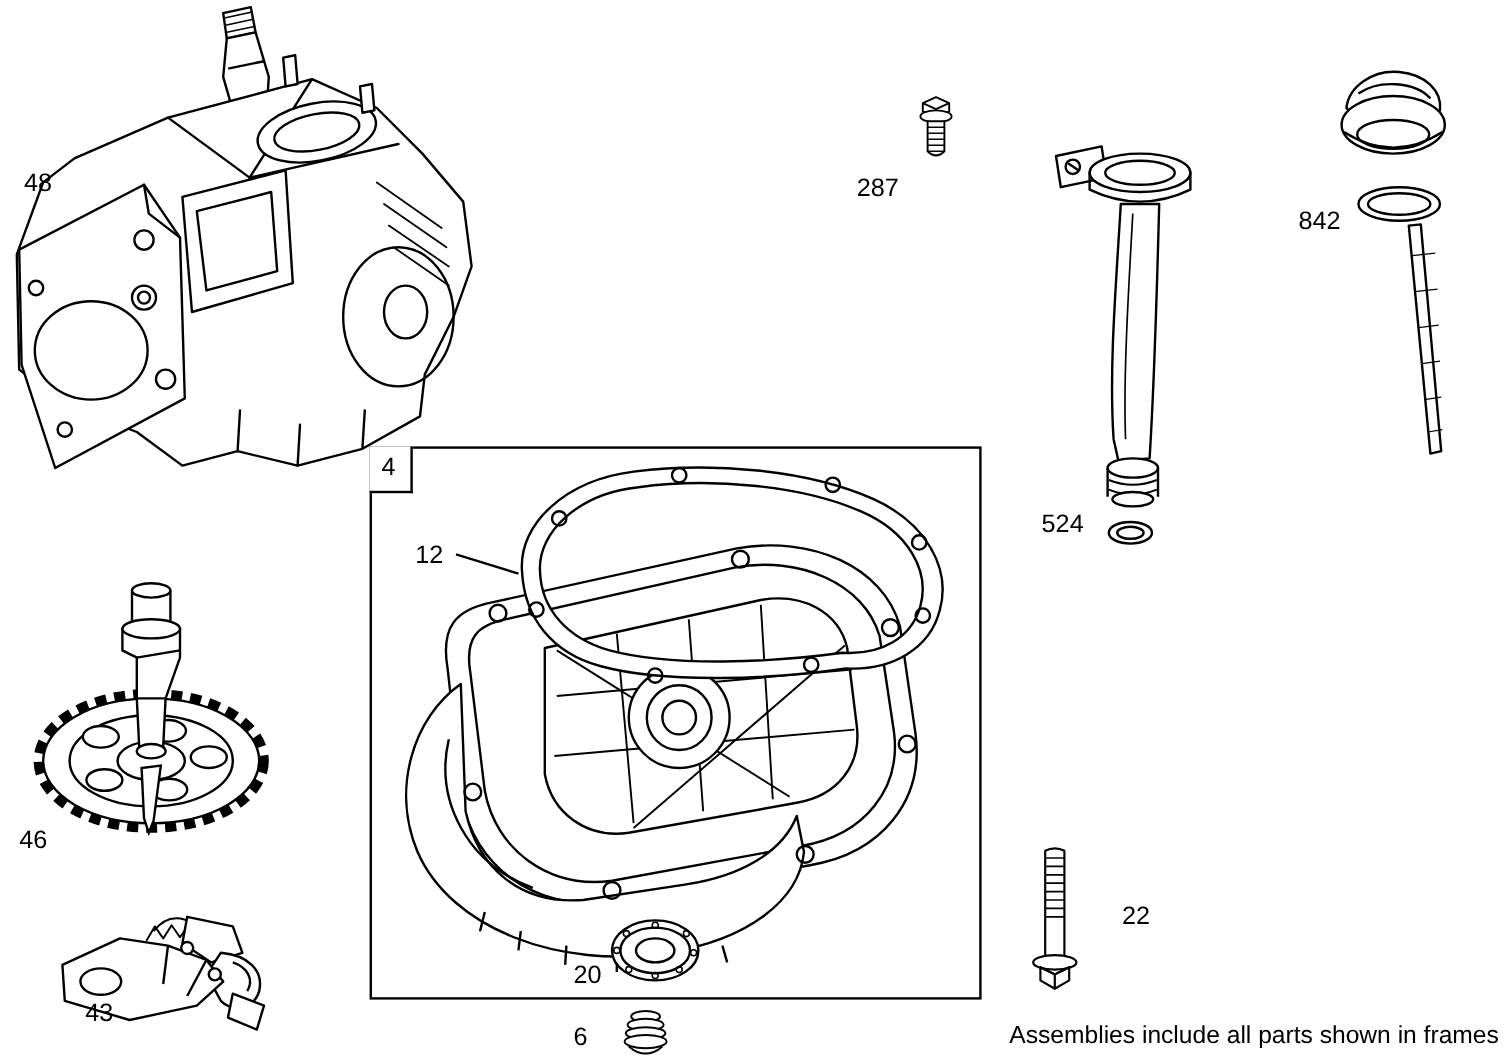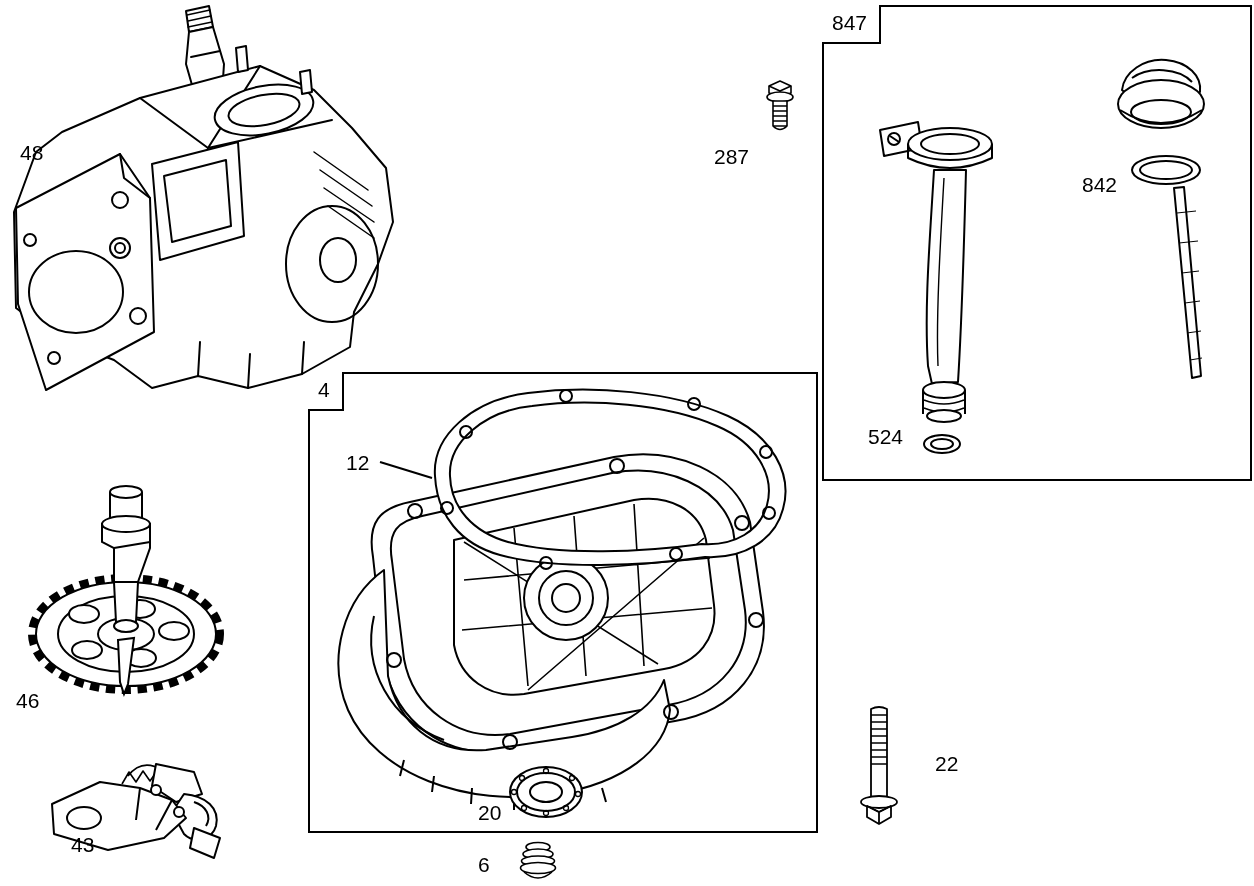--- a/index.html
+++ b/index.html
@@ -10,23 +10,20 @@
   .frame{position:absolute;border:2px solid #000;background:transparent;}
   .frame-tag{position:absolute;top:-2px;left:-2px;border-right:2px solid #000;border-bottom:2px solid #000;
              padding:7px 12px 9px 10px;font-size:21px;background:#fff;line-height:1;}
   .footer{position:absolute;right:5px;top:851px;font-size:20.5px;color:#000;}
 </style>
 </head>
 <body>
 
 <div class="canvas">
 
-  <div class="frame" style="left:822px;top:5px;width:426px;height:472px;">
-    <div class="frame-tag">847</div>
-  </div>
   <div class="frame" style="left:308px;top:372px;width:506px;height:457px;">
     <div class="frame-tag">4</div>
   </div>
 
   <svg class="art" style="left:2px;top:2px;" width="400" height="392" viewBox="0 0 400 392">
     <g fill="#fff" stroke="#000" stroke-width="2" stroke-linejoin="round" stroke-linecap="round">
       <path d="M187 30 L184 9 L207 4 L211 25 Z"></path>
       <path fill="none" stroke-width="1.3" d="M185 13 L208 8 M186 19 L209 14 M186 25 L210 20"></path>
       <path d="M187 30 L211 25 L222 62 L220 92 L194 97 L184 62 Z"></path>
       <path fill="none" d="M189 55 L218 49"></path>
@@ -209,14 +206,15 @@
     <g fill="#fff" stroke="#000" stroke-width="1.8" stroke-linejoin="round">
       <path d="M18 6 Q26 2 34 6 L34 96 L18 96 Z"></path>
       <path fill="none" stroke-width="1.4" d="M18 12 H34 M18 19 H34 M18 26 H34 M18 33 H34 M18 40 H34 M18 47 H34 M18 54 H34 M18 61 H34"></path>
       <ellipse cx="26" cy="99" rx="18" ry="6"></ellipse>
       <path d="M14 103 L14 114 L26 121 L38 114 L38 103 L26 109 Z"></path>
       <path fill="none" d="M14 103 L26 109 L38 103 M26 109 L26 121"></path>
     </g>
   </svg>
   <div class="plabel" style="left:935px;top:753px;">22</div>
 
+  <div class="footer">Assemblies include all parts shown in frames</div>
 
 </div>
 
 </body></html>

